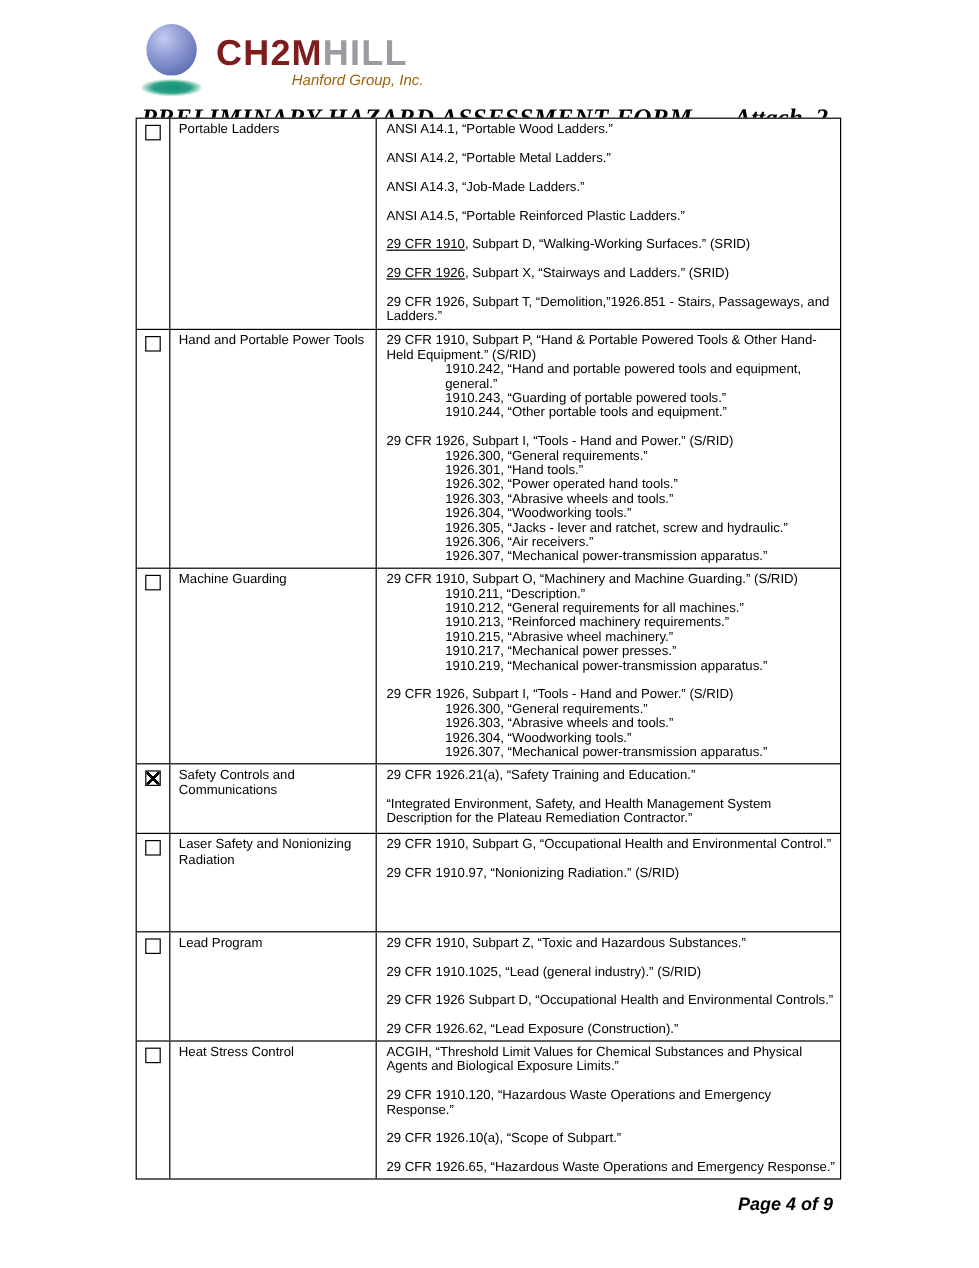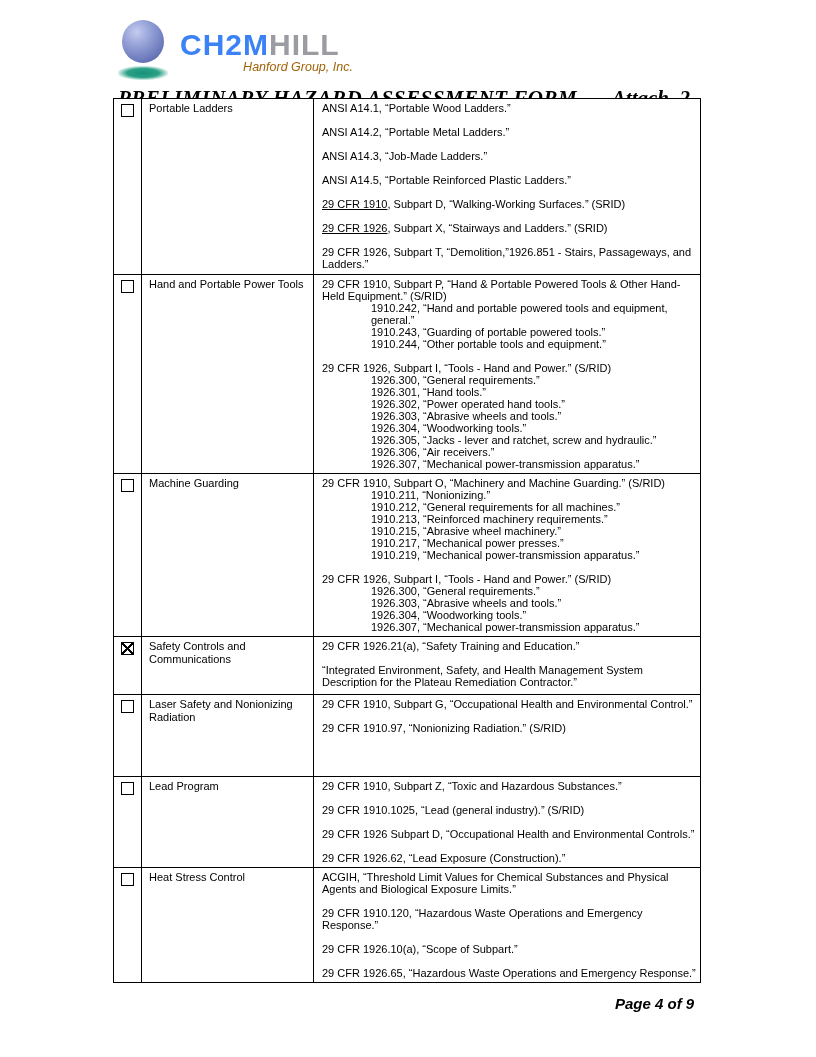--- a/index.html
+++ b/index.html
@@ -15,21 +15,21 @@
   .globe { position:absolute; left:0; top:0; width:52px; height:62px; }
   .sphere {
     position:absolute; left:4px; top:6px; width:42px; height:43px; border-radius:50%;
     background:radial-gradient(circle at 35% 28%, #c3cbee 0%, #93a0d6 35%, #6b79bb 70%, #4d599c 100%);
   }
   .lens {
     position:absolute; left:0; top:52px; width:50px; height:14px;
     background:radial-gradient(ellipse at center, #17917a 0%, #2ba186 45%, rgba(255,255,255,0) 75%);
   }
   .brand { position:absolute; left:62px; top:14px; font-size:30px; font-weight:bold; letter-spacing:1px; white-space:nowrap; }
-  .brand-bold  { color:#3b82f6;text-align:right; }
+  .brand-bold  { color:#7f1d1d;text-align:right; }
   .brand-light { color:#9a9ca1; }
   .logo-sub {
     position:absolute; left:100px; top:46px; width:160px; text-align:center;
     font-style:italic; font-size:12.5px; color:#a16207; white-space:nowrap;
   }
 
   
   .title-row {
     position:absolute; left:118px; top:86px; width:572px;
     display:flex; justify-content:space-between; align-items:baseline;
@@ -136,21 +136,21 @@
           <p class="ref ind">1926.307, “Mechanical power-transmission apparatus.”</p>
         </div>
       </div>
       <div class="trow">
         <div class="cell cb-cell">
           <span class="checkbox"></span>
         </div>
         <div class="cell name-cell">Machine Guarding</div>
         <div class="cell refs-cell">
           <p class="ref">29 CFR 1910, Subpart O, “Machinery and Machine Guarding.” (S/RID)</p>
-          <p class="ref ind">1910.211, “Nonionizing.”</p>
+          <p class="ref ind">1910.211, “Description.”</p>
           <p class="ref ind">1910.212, “General requirements for all machines.”</p>
           <p class="ref ind">1910.213, “Reinforced machinery requirements.”</p>
           <p class="ref ind">1910.215, “Abrasive wheel machinery.”</p>
           <p class="ref ind">1910.217, “Mechanical power presses.”</p>
           <p class="ref ind">1910.219, “Mechanical power-transmission apparatus.”</p>
           <p class="ref sp">29 CFR 1926, Subpart I, “Tools - Hand and Power.” (S/RID)</p>
           <p class="ref ind">1926.300, “General requirements.”</p>
           <p class="ref ind">1926.303, “Abrasive wheels and tools.”</p>
           <p class="ref ind">1926.304, “Woodworking tools.”</p>
           <p class="ref ind">1926.307, “Mechanical power-transmission apparatus.”</p>

